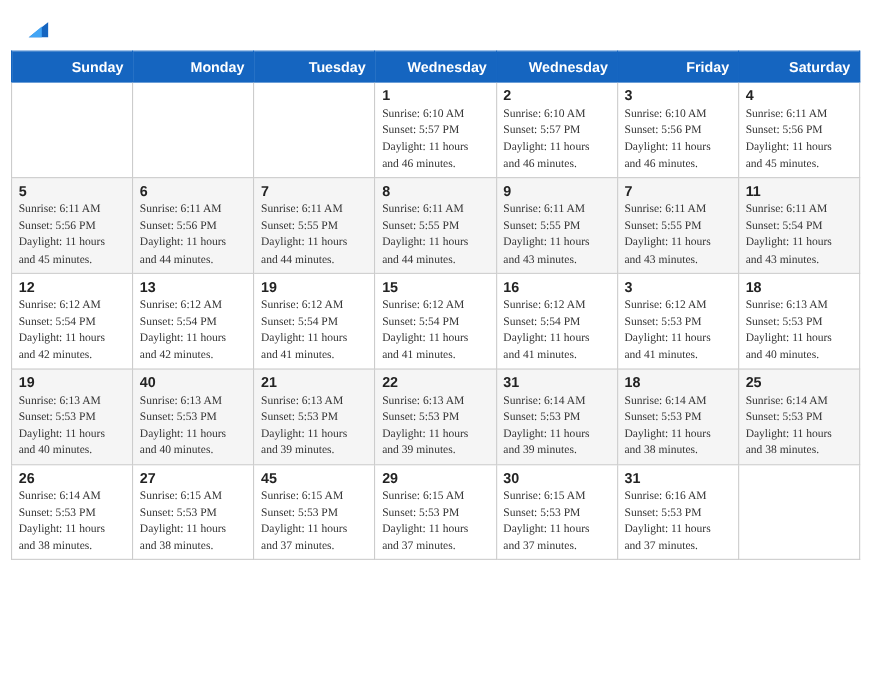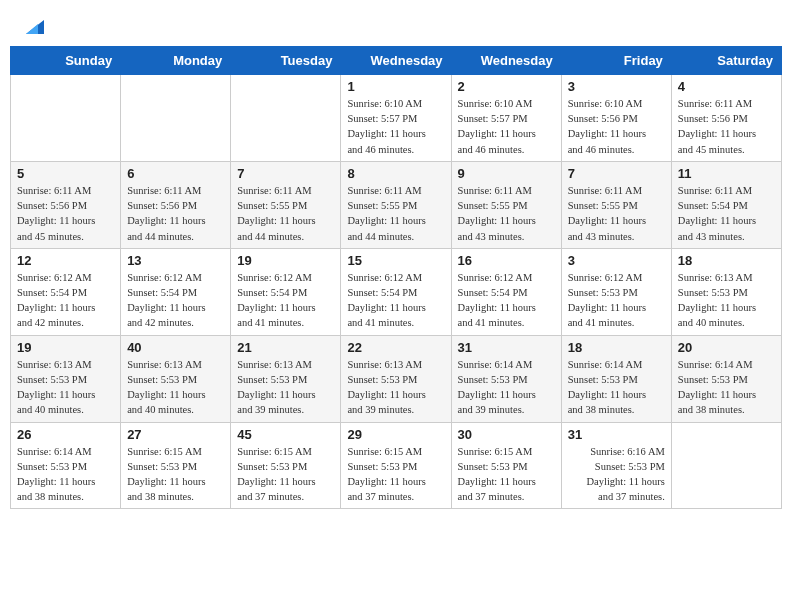--- a/index.html
+++ b/index.html
@@ -305,21 +305,21 @@
 and 39 minutes.</div>
         </td>
         <td>
           <div class="day-number">18</div>
           <div class="day-info" style="white-space: pre-line;">Sunrise: 6:14 AM
 Sunset: 5:53 PM
 Daylight: 11 hours
 and 38 minutes.</div>
         </td>
         <td>
-          <div class="day-number">20</div>
+          <div class="day-number">25</div>
           <div class="day-info" style="white-space: pre-line;">Sunrise: 6:14 AM
 Sunset: 5:53 PM
 Daylight: 11 hours
 and 38 minutes.</div>
         </td>
       </tr>
       <tr>
         <td>
           <div class="day-number">26</div>
           <div class="day-info" style="white-space: pre-line;">Sunrise: 6:14 AM
@@ -350,21 +350,21 @@
         </td>
         <td>
           <div class="day-number">30</div>
           <div class="day-info" style="white-space: pre-line;">Sunrise: 6:15 AM
 Sunset: 5:53 PM
 Daylight: 11 hours
 and 37 minutes.</div>
         </td>
         <td>
           <div class="day-number">31</div>
-          <div class="day-info" style="white-space: pre-line; text-align: right;">Sunrise: 6:16 AM
+          <div class="day-info" style="white-space: pre-line;">Sunrise: 6:16 AM
 Sunset: 5:53 PM
 Daylight: 11 hours
 and 37 minutes.</div>
         </td>
         <td class="empty-cell"></td>
       </tr>
     </tbody>
 </table>
 
 </body></html>

